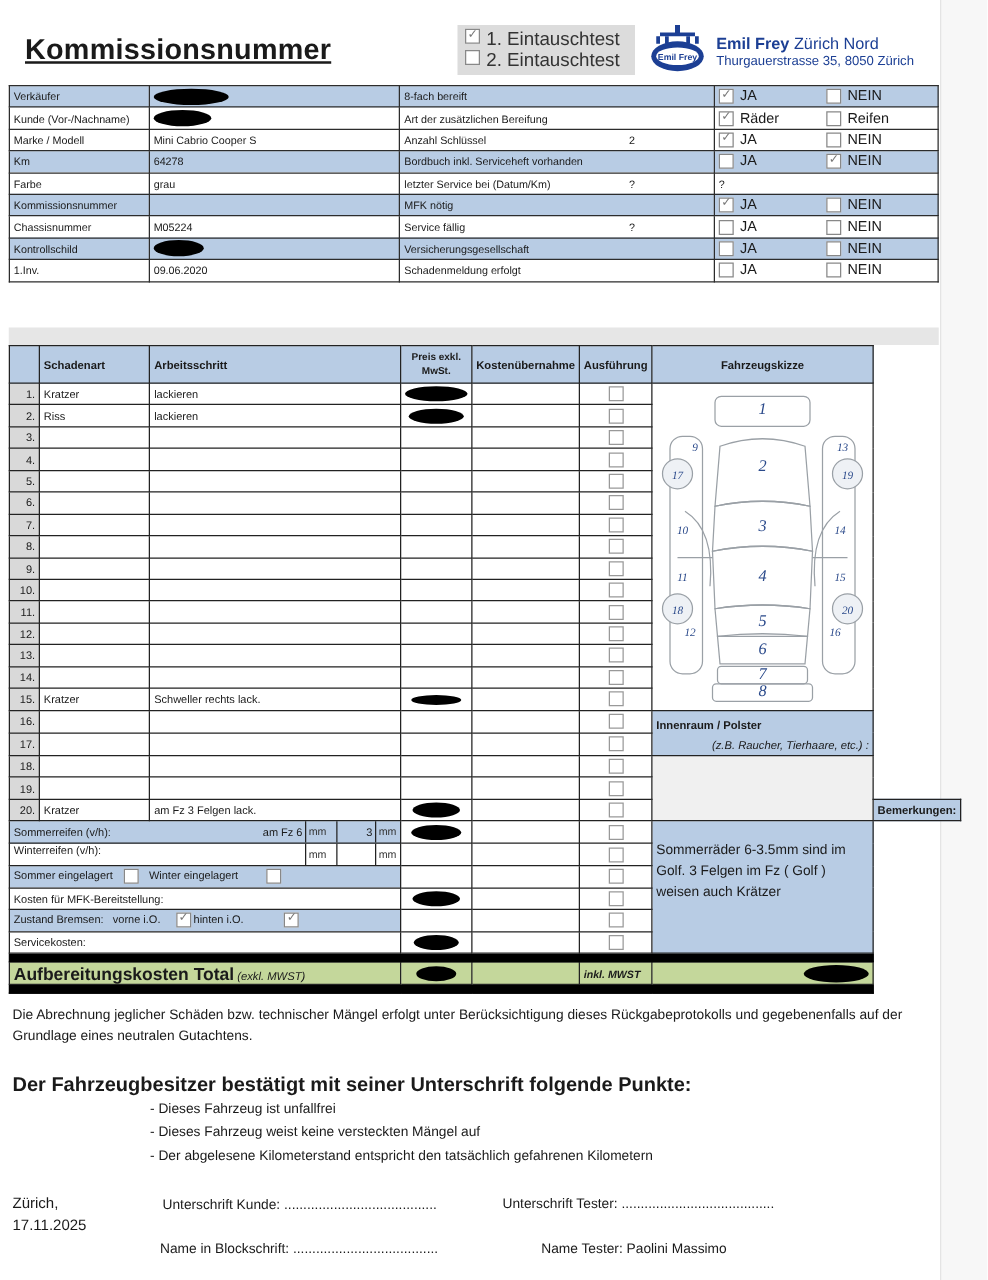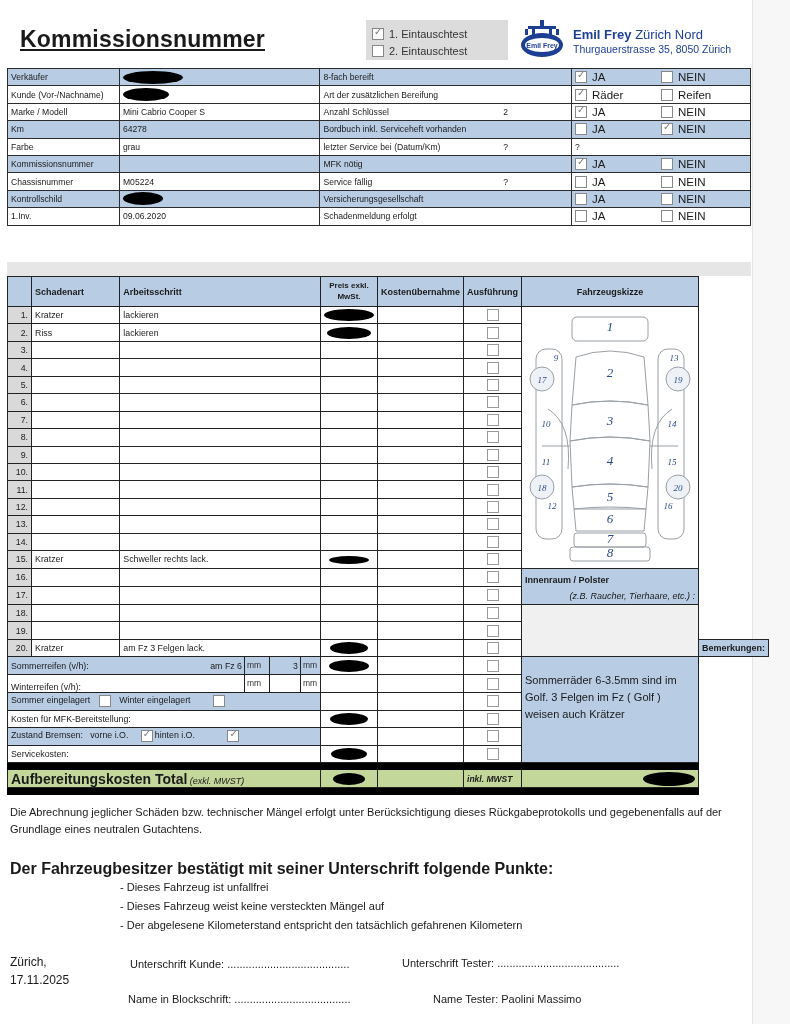--- a/index.html
+++ b/index.html
@@ -1,20 +1,20 @@
 <!DOCTYPE html>
 <html><head>
 <meta charset="utf-8">
 <style>
   * { box-sizing: border-box; margin: 0; padding: 0; }
   body { width: 790px; height: 1024px; background: #ffffff; font-family: "Liberation Sans", sans-serif; color: #1a1a1a; position: relative; overflow: hidden; }
   .page-edge { position: absolute; right: 0; top: 0; width: 38px; height: 1024px; background: #f7f7f7; border-left: 1px solid #e4e4e4; }
   .title { position: absolute; left: 20px; top: 26px; font-size: 23px; font-weight: bold; text-decoration: underline; letter-spacing: 0.2px; }
   .test-box { position: absolute; left: 366px; top: 20px; width: 142px; height: 40px; background: #dcdcdc; padding: 3px 6px; }
-  .test-row { display: flex; align-items: flex-end; height: 17px; font-size: 11px; color: #333; }
+  .test-row { display: flex; align-items: flex-start; height: 17px; font-size: 15px; color: #333; }
   .cb { display: inline-block; width: 12px; height: 12px; border: 1px solid #888; background: #fff; position: relative; margin-right: 5px; flex: none; }
   .cb.checked::after { content: "✓"; position: absolute; left: 1px; top: -3px; font-size: 10px; color: #777; }
   .logo { position: absolute; left: 520px; top: 20px; width: 44px; height: 38px; }
   .brand { position: absolute; left: 573px; top: 27px; }
   .brand-name { font-size: 13px; color: #1c3f94; }
   .brand-name b { font-weight: bold; }
   .brand-addr { font-size: 10.5px; color: #1c3f94; margin-top: 1px; }
 
   table { border-collapse: collapse; }
   .info { position: absolute; left: 7px; top: 68px; width: 744px; font-size: 8.6px; }
@@ -518,21 +518,21 @@
         </td>
       <td style="text-align:center;background:#fff"><span class="redact" style="width:40px;height:12px"></span></td>
       <td style="background:#fff"></td>
       <td class="chk" style="background:#fff">
           <span class="cb"></span>
         </td>
       <td class="side-body" rowspan="6">Sommerräder 6-3.5mm sind im Golf. 3 Felgen im Fz ( Golf ) weisen auch Krätzer</td>
       </tr>
       <tr class="w">
         <td colspan="3" style="padding:0">
-        <div style="display:flex;height:17px;align-items:flex-end">
+        <div style="display:flex;height:17px;align-items:flex-start">
           <span style="width:112px;padding-left:3px">Winterreifen (v/h):</span>
           <span style="width:124px;text-align:right;padding-right:2px"></span>
           <span class="mm" style="width:26px;border-left:1px solid #222;border-right:1px solid #222;padding-left:2px;height:17px;line-height:17px">mm</span>
           <span style="width:30px;text-align:right;padding-right:2px"></span>
           <span class="mm" style="width:20px;border-left:1px solid #222;padding-left:2px;height:17px;line-height:17px">mm</span>
         </div>
         </td>
       <td></td>
         <td></td>
       <td class="chk">

